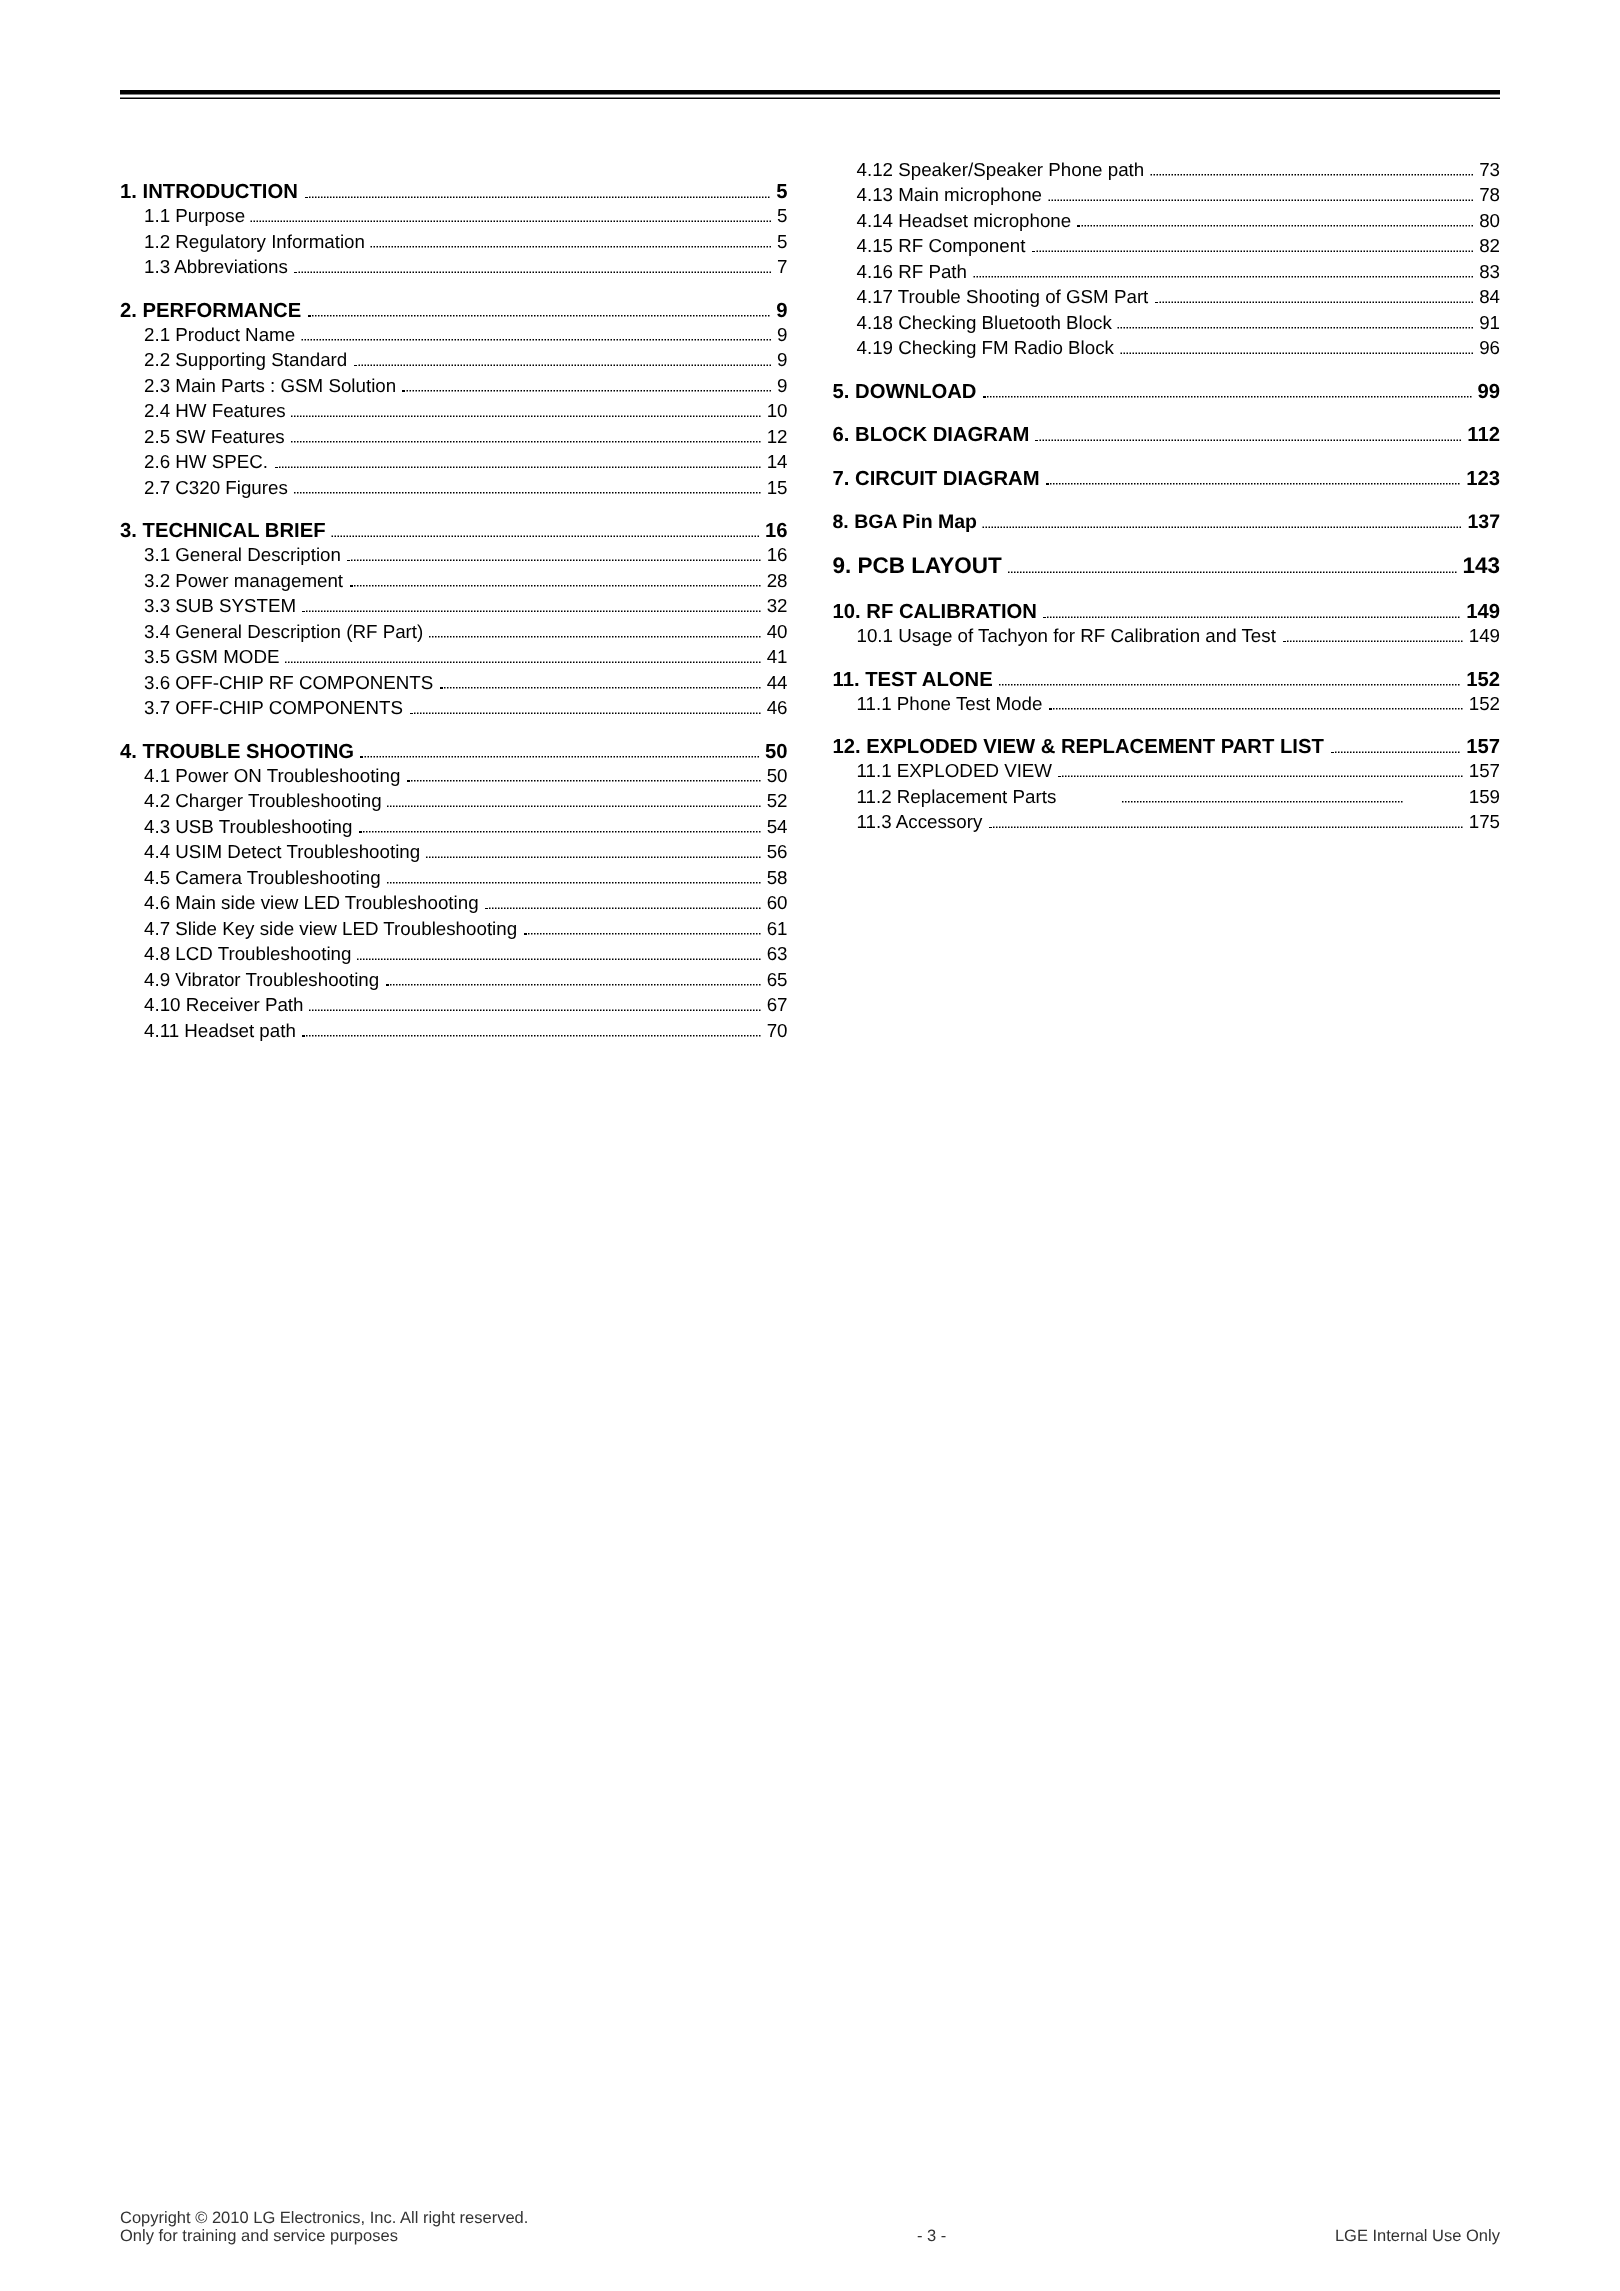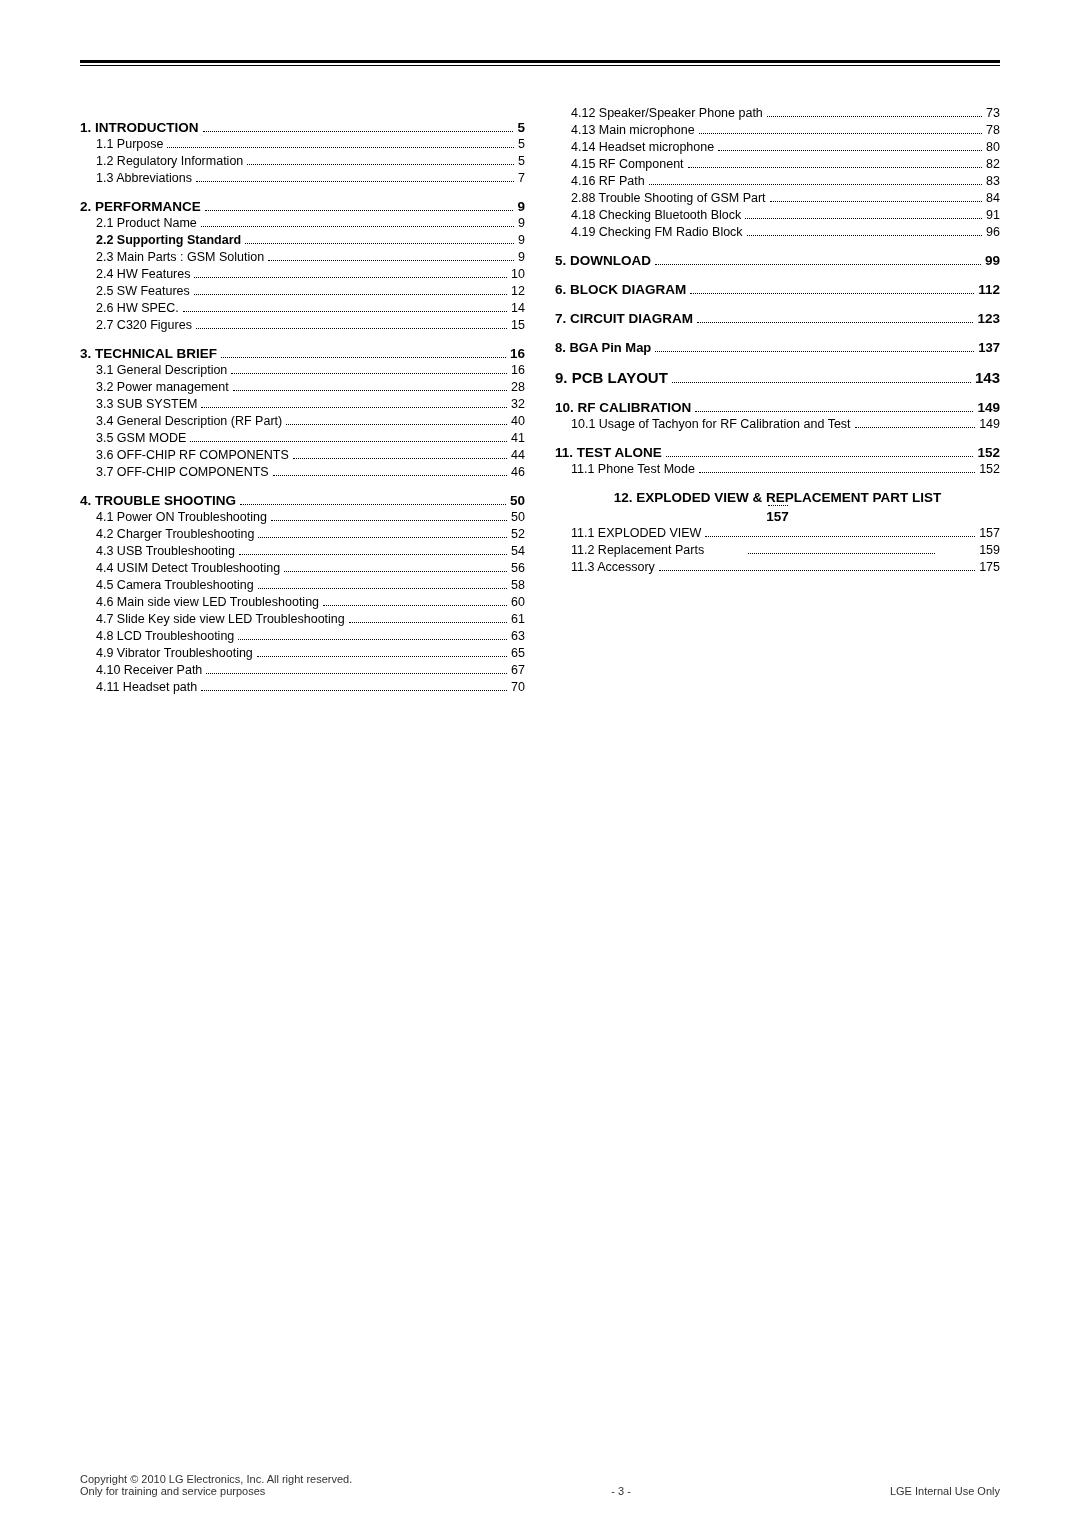--- a/index.html
+++ b/index.html
@@ -89,21 +89,21 @@
           <span style="white-space: nowrap; flex-shrink: 0;">2. PERFORMANCE</span>
           <span style="flex: 1 1 0%; border-bottom: 1px dotted rgb(0, 0, 0); margin: 0px 4px 3px; min-width: 20px;"></span>
           <span style="white-space: nowrap; flex-shrink: 0;">9</span>
         </div>
         <div style="display: flex; align-items: baseline; margin-bottom: 3px; padding-left: 16px; font-size: 12.5px;">
           <span style="white-space: nowrap; flex-shrink: 0;">2.1 Product Name</span>
           <span style="flex: 1 1 0%; border-bottom: 1px dotted rgb(0, 0, 0); margin: 0px 4px 3px; min-width: 20px;"></span>
           <span style="white-space: nowrap; flex-shrink: 0;">9</span>
         </div>
         <div style="display: flex; align-items: baseline; margin-bottom: 3px; padding-left: 16px; font-size: 12.5px;">
-          <span style="white-space: nowrap; flex-shrink: 0; font-weight: bold;">2.2 Supporting Standard</span>
+          <span style="white-space: nowrap; flex-shrink: 0;">2.2 Supporting Standard</span>
           <span style="flex: 1 1 0%; border-bottom: 1px dotted rgb(0, 0, 0); margin: 0px 4px 3px; min-width: 20px;"></span>
           <span style="white-space: nowrap; flex-shrink: 0;">9</span>
         </div>
         <div style="display: flex; align-items: baseline; margin-bottom: 3px; padding-left: 16px; font-size: 12.5px;">
           <span style="white-space: nowrap; flex-shrink: 0;">2.3 Main Parts : GSM Solution</span>
           <span style="flex: 1 1 0%; border-bottom: 1px dotted rgb(0, 0, 0); margin: 0px 4px 3px; min-width: 20px;"></span>
           <span style="white-space: nowrap; flex-shrink: 0;">9</span>
         </div>
         <div style="display: flex; align-items: baseline; margin-bottom: 3px; padding-left: 16px; font-size: 12.5px;">
           <span style="white-space: nowrap; flex-shrink: 0;">2.4 HW Features</span>
@@ -247,21 +247,21 @@
           <span style="white-space: nowrap; flex-shrink: 0;">4.15 RF Component</span>
           <span style="flex: 1 1 0%; border-bottom: 1px dotted rgb(0, 0, 0); margin: 0px 4px 3px; min-width: 20px;"></span>
           <span style="white-space: nowrap; flex-shrink: 0;">82</span>
         </div>
         <div style="display: flex; align-items: baseline; margin-bottom: 3px; padding-left: 16px; font-size: 12.5px;">
           <span style="white-space: nowrap; flex-shrink: 0;">4.16 RF Path</span>
           <span style="flex: 1 1 0%; border-bottom: 1px dotted rgb(0, 0, 0); margin: 0px 4px 3px; min-width: 20px;"></span>
           <span style="white-space: nowrap; flex-shrink: 0;">83</span>
         </div>
         <div style="display: flex; align-items: baseline; margin-bottom: 3px; padding-left: 16px; font-size: 12.5px;">
-          <span style="white-space: nowrap; flex-shrink: 0;">2.88 Trouble Shooting of GSM Part</span>
+          <span style="white-space: nowrap; flex-shrink: 0;">4.17 Trouble Shooting of GSM Part</span>
           <span style="flex: 1 1 0%; border-bottom: 1px dotted rgb(0, 0, 0); margin: 0px 4px 3px; min-width: 20px;"></span>
           <span style="white-space: nowrap; flex-shrink: 0;">84</span>
         </div>
         <div style="display: flex; align-items: baseline; margin-bottom: 3px; padding-left: 16px; font-size: 12.5px;">
           <span style="white-space: nowrap; flex-shrink: 0;">4.18 Checking Bluetooth Block</span>
           <span style="flex: 1 1 0%; border-bottom: 1px dotted rgb(0, 0, 0); margin: 0px 4px 3px; min-width: 20px;"></span>
           <span style="white-space: nowrap; flex-shrink: 0;">91</span>
         </div>
         <div style="display: flex; align-items: baseline; margin-bottom: 3px; padding-left: 16px; font-size: 12.5px;">
           <span style="white-space: nowrap; flex-shrink: 0;">4.19 Checking FM Radio Block</span>
@@ -306,21 +306,21 @@
         <div style="display: flex; align-items: baseline; margin-top: 14px; margin-bottom: 2px; font-weight: bold; font-size: 13.5px;">
           <span style="white-space: nowrap; flex-shrink: 0;">11. TEST ALONE</span>
           <span style="flex: 1 1 0%; border-bottom: 1px dotted rgb(0, 0, 0); margin: 0px 4px 3px; min-width: 20px;"></span>
           <span style="white-space: nowrap; flex-shrink: 0;">152</span>
         </div>
         <div style="display: flex; align-items: baseline; margin-bottom: 3px; padding-left: 16px; font-size: 12.5px;">
           <span style="white-space: nowrap; flex-shrink: 0;">11.1 Phone Test Mode</span>
           <span style="flex: 1 1 0%; border-bottom: 1px dotted rgb(0, 0, 0); margin: 0px 4px 3px; min-width: 20px;"></span>
           <span style="white-space: nowrap; flex-shrink: 0;">152</span>
         </div>
-        <div style="display: flex; align-items: center; margin-top: 14px; margin-bottom: 2px; font-weight: bold; font-size: 13.5px; flex-direction: column;">
+        <div style="display: flex; align-items: flex-end; margin-top: 14px; margin-bottom: 2px; font-weight: bold; font-size: 13.5px;">
           <span style="white-space: nowrap; flex-shrink: 0;">12. EXPLODED VIEW &amp; REPLACEMENT PART LIST</span>
           <span style="flex: 1 1 0%; border-bottom: 1px dotted rgb(0, 0, 0); margin: 0px 4px 3px; min-width: 20px;"></span>
           <span style="white-space: nowrap; flex-shrink: 0;">157</span>
         </div>
         <div style="display: flex; align-items: baseline; margin-bottom: 3px; padding-left: 16px; font-size: 12.5px;">
           <span style="white-space: nowrap; flex-shrink: 0;">11.1 EXPLODED VIEW</span>
           <span style="flex: 1 1 0%; border-bottom: 1px dotted rgb(0, 0, 0); margin: 0px 4px 3px; min-width: 20px;"></span>
           <span style="white-space: nowrap; flex-shrink: 0;">157</span>
         </div>
         <div style="display: flex; align-items: baseline; margin-bottom: 3px; padding-left: 16px; font-size: 12.5px; gap: 40px;">

